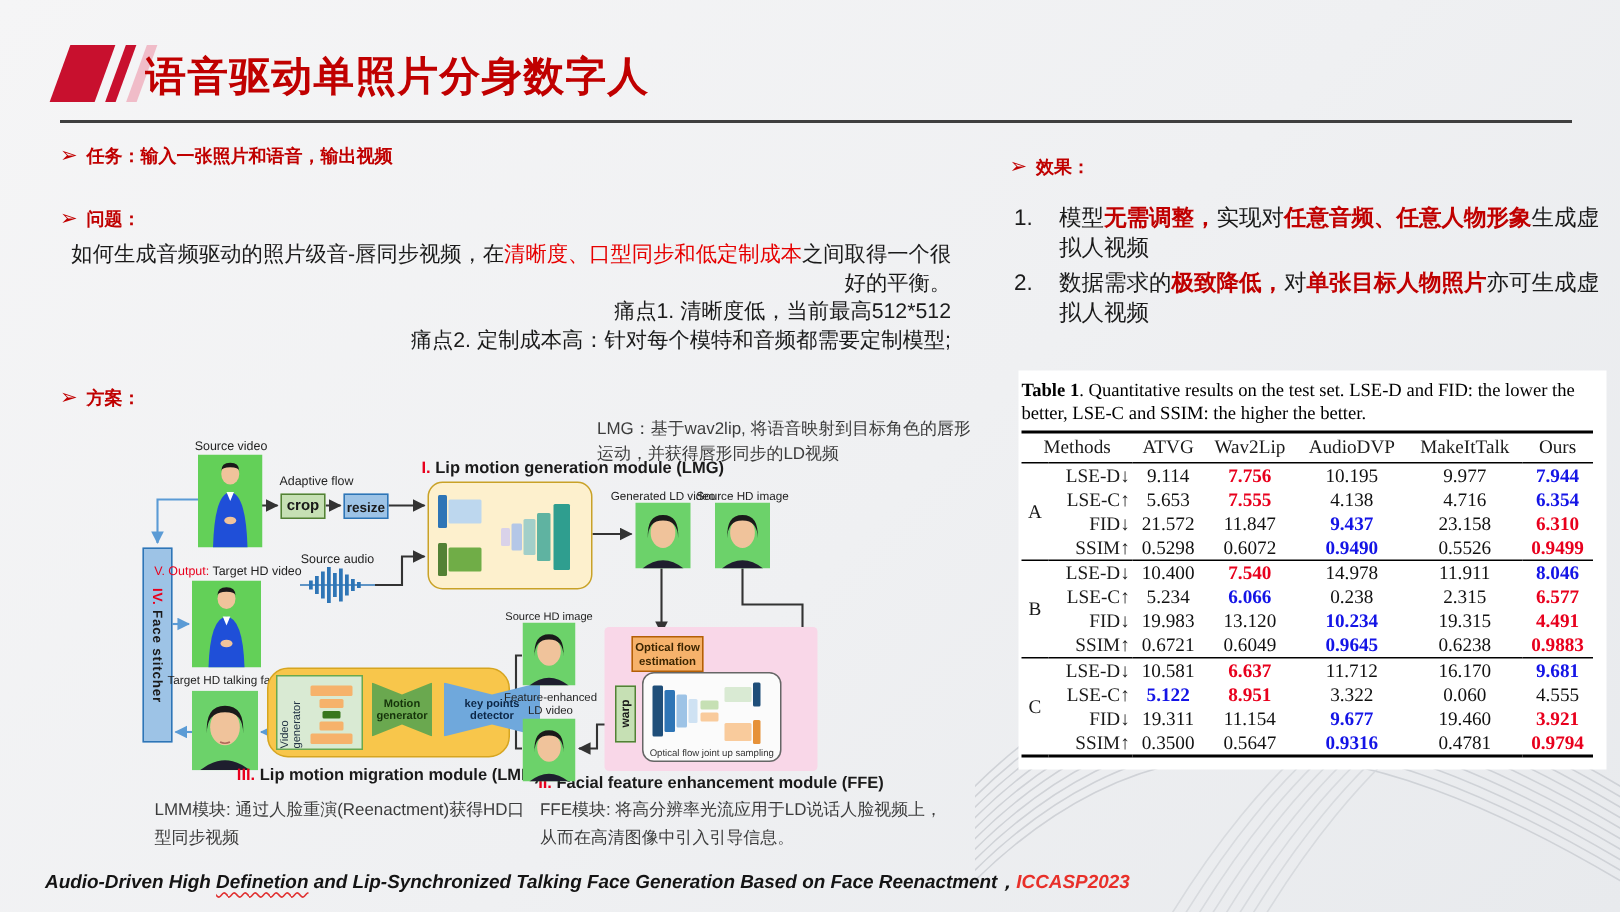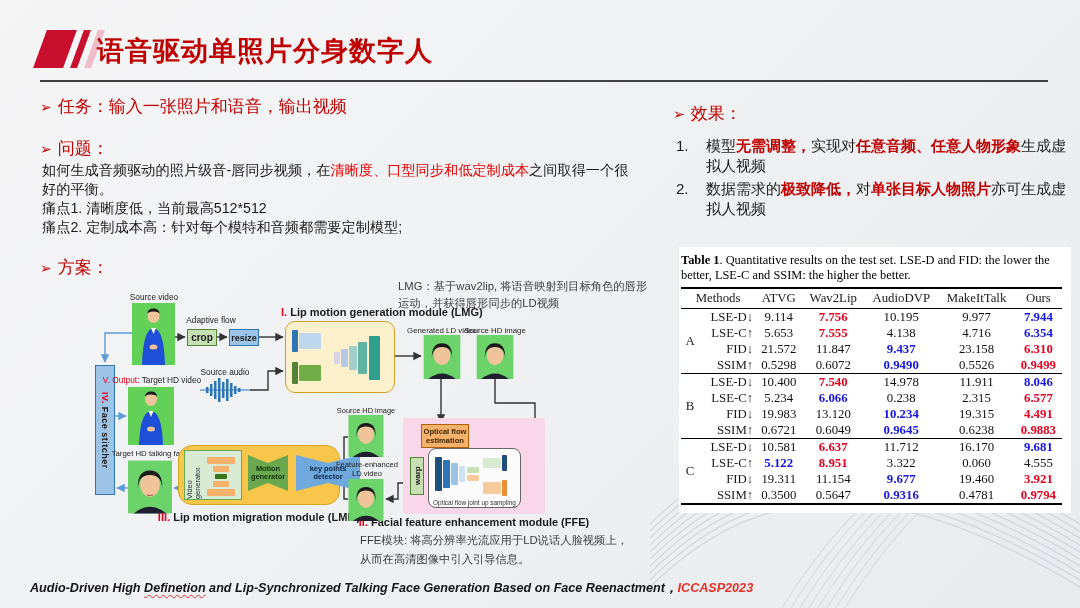--- a/index.html
+++ b/index.html
@@ -8,23 +8,23 @@
     font-family:"Liberation Sans","DejaVu Sans",sans-serif;color:#1a1a1a;}
   .abs{position:absolute;}
   
   .logo-bar{position:absolute;left:40px;top:30px;width:70px;height:38px;}
   .logo-bar .p1{position:absolute;left:0;top:0;width:30px;height:38px;background:#c8102e;transform:skewX(-20deg);}
   .logo-bar .p2{position:absolute;left:37px;top:0;width:7px;height:38px;background:#c8102e;transform:skewX(-20deg);}
   .logo-bar .p3{position:absolute;left:51px;top:0;width:7px;height:38px;background:#f0bcc8;transform:skewX(-20deg);}
   .page-title{position:absolute;left:97px;top:33px;font-size:27px;font-weight:bold;color:#c00000;letter-spacing:1px;}
   .divider{position:absolute;left:40px;top:80px;width:1008px;height:2px;background:#3f3f3f;}
   
-  .red-h{color:#c00000;font-weight:normal;font-size:17px;}
+  .red-h{color:#c00000;font-weight:bold;font-size:12px;}
   .bullet{color:#c00000;font-weight:bold;margin-right:6px;font-size:14px;}
-  .body-text{font-size:14.2px;line-height:19px;color:#1a1a1a;}
+  .body-text{font-size:14.2px;line-height:19px;color:#1a1a1a;text-align:right;}
   .em-inline{color:#e60000;}
   .em-red{color:#c00000;font-weight:bold;}
   
   .fx-list{position:absolute;left:676px;top:136px;width:396px;font-size:15px;line-height:20px;}
   .fx-item{display:flex;margin-bottom:3px;}
   .fx-num{width:30px;flex:0 0 30px;}
   
   .tbl-card{position:absolute;left:679px;top:247px;width:392px;background:#ffffff;
     padding:6px 9px 8px 2px;box-sizing:border-box;font-family:"Liberation Serif","DejaVu Serif",serif;}
   .tbl-caption{font-size:12.4px;line-height:15px;color:#000;padding-bottom:4px;border-bottom:2px solid #000;}
@@ -127,20 +127,21 @@
     <div>痛点1. 清晰度低，当前最高512*512</div>
     <div>痛点2. 定制成本高：针对每个模特和音频都需要定制模型;</div>
   </div>
 
   <div class="abs" style="left:40px;top:256px;">
     <span class="bullet">➢</span><span class="red-h">方案：</span>
   </div>
 
   <div class="abs note" style="left:398px;top:278px;width:258px;">LMG：基于wav2lip, 将语音映射到目标角色的唇形运动，并获得唇形同步的LD视频</div>
 
+  <div class="abs note" style="left:103px;top:531px;width:252px;line-height:19px;">LMM模块: 通过人脸重演(Reenactment)获得HD口型同步视频</div>
 
   <div class="abs note" style="left:360px;top:531px;width:268px;line-height:19px;">FFE模块: 将高分辨率光流应用于LD说话人脸视频上，从而在高清图像中引入引导信息。</div>
 
   <div class="abs" style="left:673px;top:102px;">
     <span class="bullet">➢</span><span class="red-h">效果：</span>
   </div>
   <div class="fx-list">
       <div class="fx-item">
         <span class="fx-num">1.</span>
         <span><span>模型</span><span class="em-red">无需调整，</span><span>实现对</span><span class="em-red">任意音频、任意人物形象</span><span>生成虚拟人视频</span></span>

